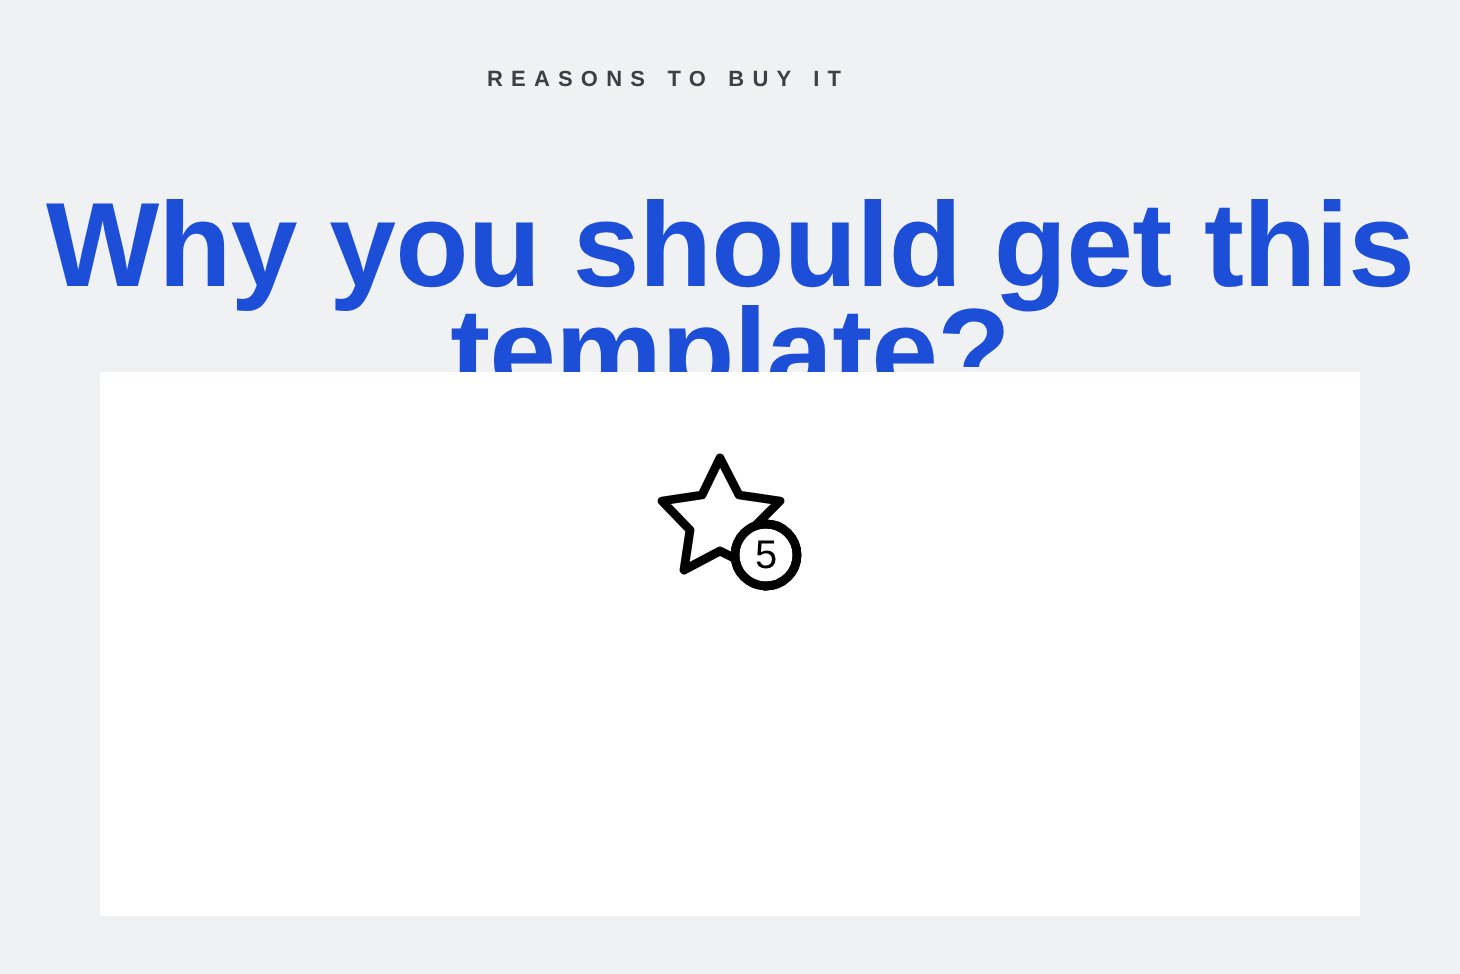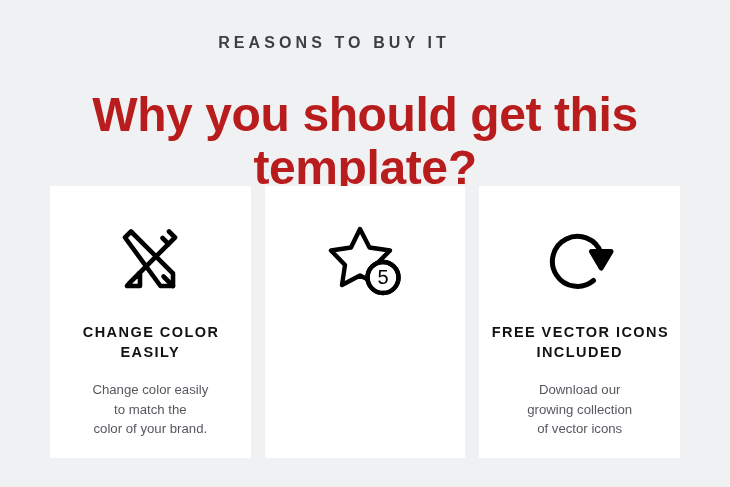--- a/index.html
+++ b/index.html
@@ -20,36 +20,36 @@
     box-sizing: border-box;
   }
 
   
   .eyebrow {
     position: absolute;
     top: 34px;
     left: 0;
     width: 664px;
     text-align: center;
-    font-size: 16px;
+    font-size: 11px;
     font-weight: 700;
     letter-spacing: 4.1px;
     color: #3c3f44;
     text-indent: 4.1px;
   }
   .headline {
     position: absolute;
     top: 56px;
     left: 0;
     width: 730px;
     text-align: center;
-    font-size: 48px;
+    font-size: 60px;
     line-height: 53px;
     font-weight: 700;
-    color: #b91c1c;
+    color: #1d4ed8;
     letter-spacing: -0.4px;
   }
 
   
   .cards {
     position: absolute;
     left: 50px;
     top: 186px;
     width: 630px;
     height: 272px;
@@ -101,60 +101,29 @@
 <body>
 
 <div class="page">
 
   <div class="eyebrow">REASONS TO BUY IT</div>
 
   <h1 class="headline">Why you should get this template?</h1>
 
   <div class="cards">
 
-    <div class="card">
-      <div class="card-icon">
-        <svg width="78" height="78" viewBox="0 0 78 78" fill="none" stroke="#000000" stroke-width="4.6" stroke-linecap="round" stroke-linejoin="round">
-
-          <path d="M14 17.5 L20 11.5 L62 53.5 L62 66 L49.5 66 Z"></path>
-          <path d="M52.5 56.5 L62 66"></path>
-
-          <path d="M58 11.5 L64 17.5 L28 53.5"></path>
-          <path d="M51.5 18 L57.5 24"></path>
-          <path d="M28 53.5 L24 57.5 C15.5 66 16 66 16 66 L29 66 L29 54.5 Z"></path>
-        </svg>
-      </div>
-      <div class="card-title">CHANGE COLOR EASILY</div>
-      <div class="card-body">Change color easily
-to match the
-color of your brand.</div>
-    </div>
 
     <div class="card">
       <div class="card-icon">
         <svg width="78" height="78" viewBox="0 0 78 78" fill="none" stroke="#000000" stroke-width="4.4" stroke-linecap="round" stroke-linejoin="round">
 
           <path d="M34 9 L43.5 27.5 L64 30.5 L49.5 45 L53 65 L34 55.5 L16 65 L19 45 L5 30.5 L25 27.5 Z"></path>
 
           <circle cx="57" cy="57.5" r="15.5" fill="#ffffff"></circle>
           <circle cx="57" cy="57.5" r="15.5"></circle>
           <text x="57" y="64" text-anchor="middle" font-family="'Liberation Sans', sans-serif" font-size="20" font-weight="400" fill="#000000" stroke="none">5</text>
         </svg>
       </div>
     </div>
 
-    <div class="card">
-      <div class="card-icon">
-        <svg width="78" height="78" viewBox="0 0 78 78" fill="none" stroke="#000000" stroke-width="5" stroke-linecap="round" stroke-linejoin="round">
-
-          <path d="M60 33 A25 25 0 1 0 52.5 60.5"></path>
-
-          <path d="M50.5 31.5 L70 31.5 L60.2 48 Z" fill="#000000"></path>
-        </svg>
-      </div>
-      <div class="card-title">FREE VECTOR ICONS INCLUDED</div>
-      <div class="card-body">Download our
-growing collection
-of vector icons</div>
-    </div>
 
   </div>
 </div>
 
 </body></html>

